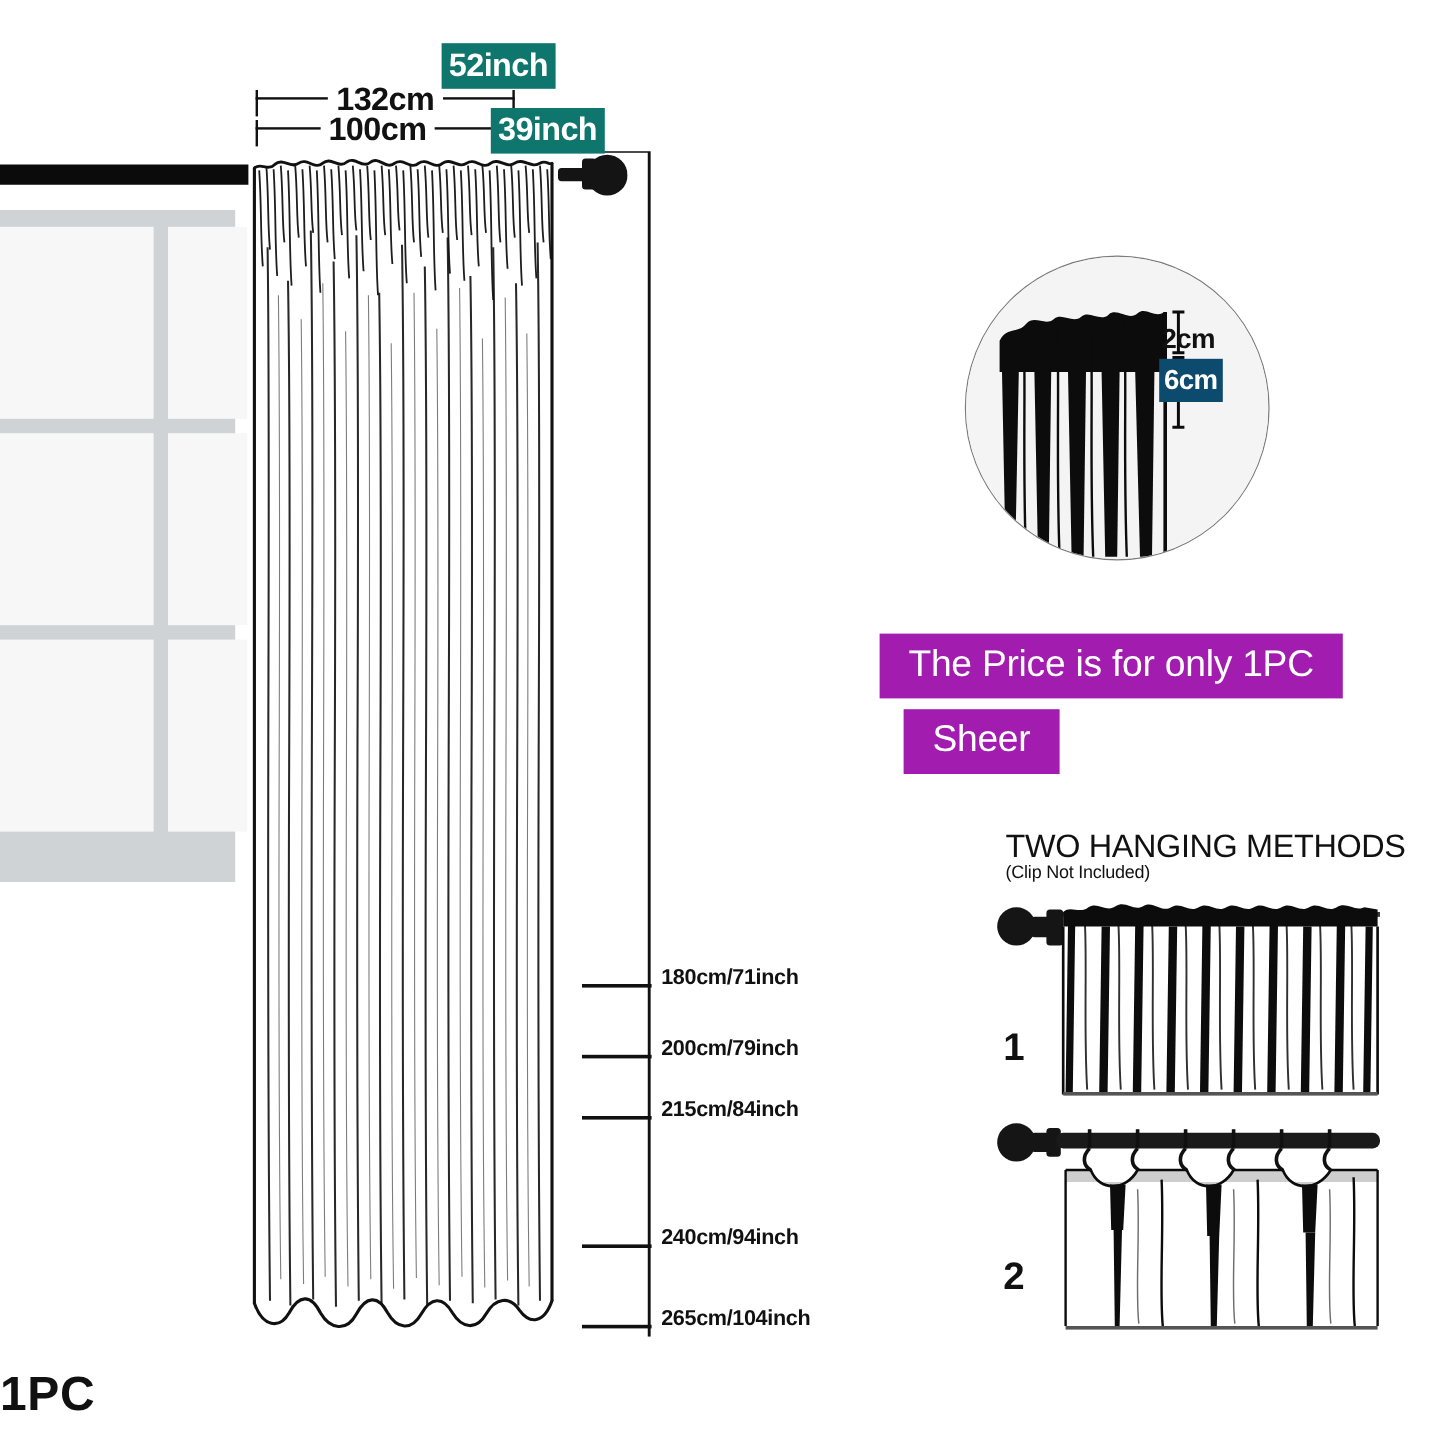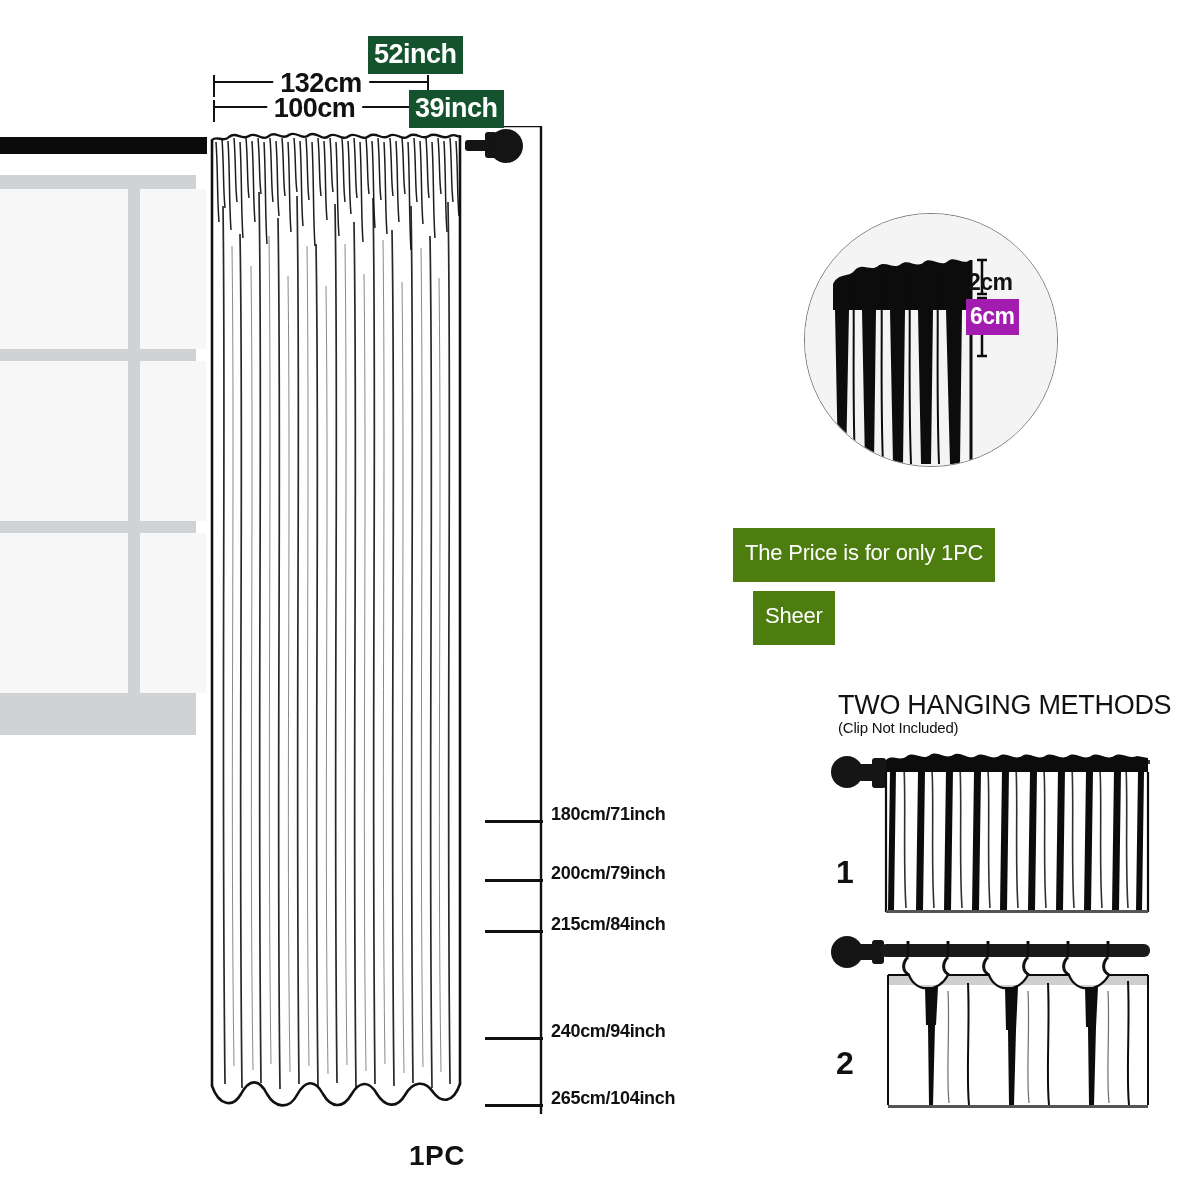--- a/index.html
+++ b/index.html
@@ -40,58 +40,58 @@
   .dimtick{position:absolute;width:2px;height:22px;background:#111;top:5px;}
   .dimtick.l{left:0;}
   .dimtick.r{right:0;}
   .dimtxt{
     position:absolute;top:-2px;left:50%;transform:translateX(-50%);
     background:#fff;padding:0 7px;font-size:27px;font-weight:bold;
     letter-spacing:-.5px;line-height:30px;white-space:nowrap;
   }
 
   .inv-badge{
-    position:absolute;background:#14532d;color:#fff;
+    position:absolute;background:#0f766e;color:#fff;
     font-size:27px;font-weight:bold;line-height:34px;
     padding:1px 6px 3px;white-space:nowrap;letter-spacing:-.5px;
   }
   #badge-52{left:368px;top:36px;}
   #badge-39{left:409px;top:90px;}
 
   
   .len-row{position:absolute;left:465px;height:2px;}
   .len-tick{position:absolute;left:20px;width:58px;height:3px;background:#111;}
   .len-label{
     position:absolute;left:86px;top:-16px;font-size:18px;font-weight:bold;
     white-space:nowrap;letter-spacing:-.3px;
   }
 
   #pc-bottom-label{
-    left:0;top:1140px;width:465px;text-align:right;
-    font-size:28px;font-weight:bold;letter-spacing:.5px;
+    left:0;top:1140px;width:465px;text-align:left;
+    font-size:40px;font-weight:bold;letter-spacing:.5px;
   }
 
   
   #detail-circle{
     left:804px;top:213px;width:252px;height:252px;
     border-radius:50%;border:1px solid #7b7b7b;overflow:hidden;
     background:#f4f4f4;
   }
   #detail-circle svg{position:absolute;left:0;top:0;}
   .detail-dim-txt{
     position:absolute;font-size:23px;font-weight:bold;line-height:34px;
     letter-spacing:-.5px;white-space:nowrap;
   }
   #txt-2cm{left:968px;top:265px;color:#111;}
-  #txt-6cm{left:966px;top:299px;color:#fff;background:#a21caf;padding:0 4px 2px;}
+  #txt-6cm{left:966px;top:299px;color:#fff;background:#0c4a6e;padding:0 4px 2px;}
 
   
   .banner{
-    position:absolute;background:#4d7c0f;color:#ffffff;
-    font-size:22px;line-height:46px;padding:2px 12px 6px;
+    position:absolute;background:#a21caf;color:#ffffff;
+    font-size:31px;line-height:46px;padding:2px 24px 6px;
     white-space:nowrap;letter-spacing:-.2px;
   }
   #banner-price{left:733px;top:528px;}
   #banner-sheer{left:733px;top:591px;margin-left:20px;}
 
   
   #hang-title{left:838px;top:690px;font-size:27px;font-weight:normal;letter-spacing:-.3px;}
   #hang-sub{left:838px;top:719px;font-size:15px;font-weight:normal;letter-spacing:-.2px;}
 
   #method-1{left:830px;top:750px;width:320px;height:180px;}

